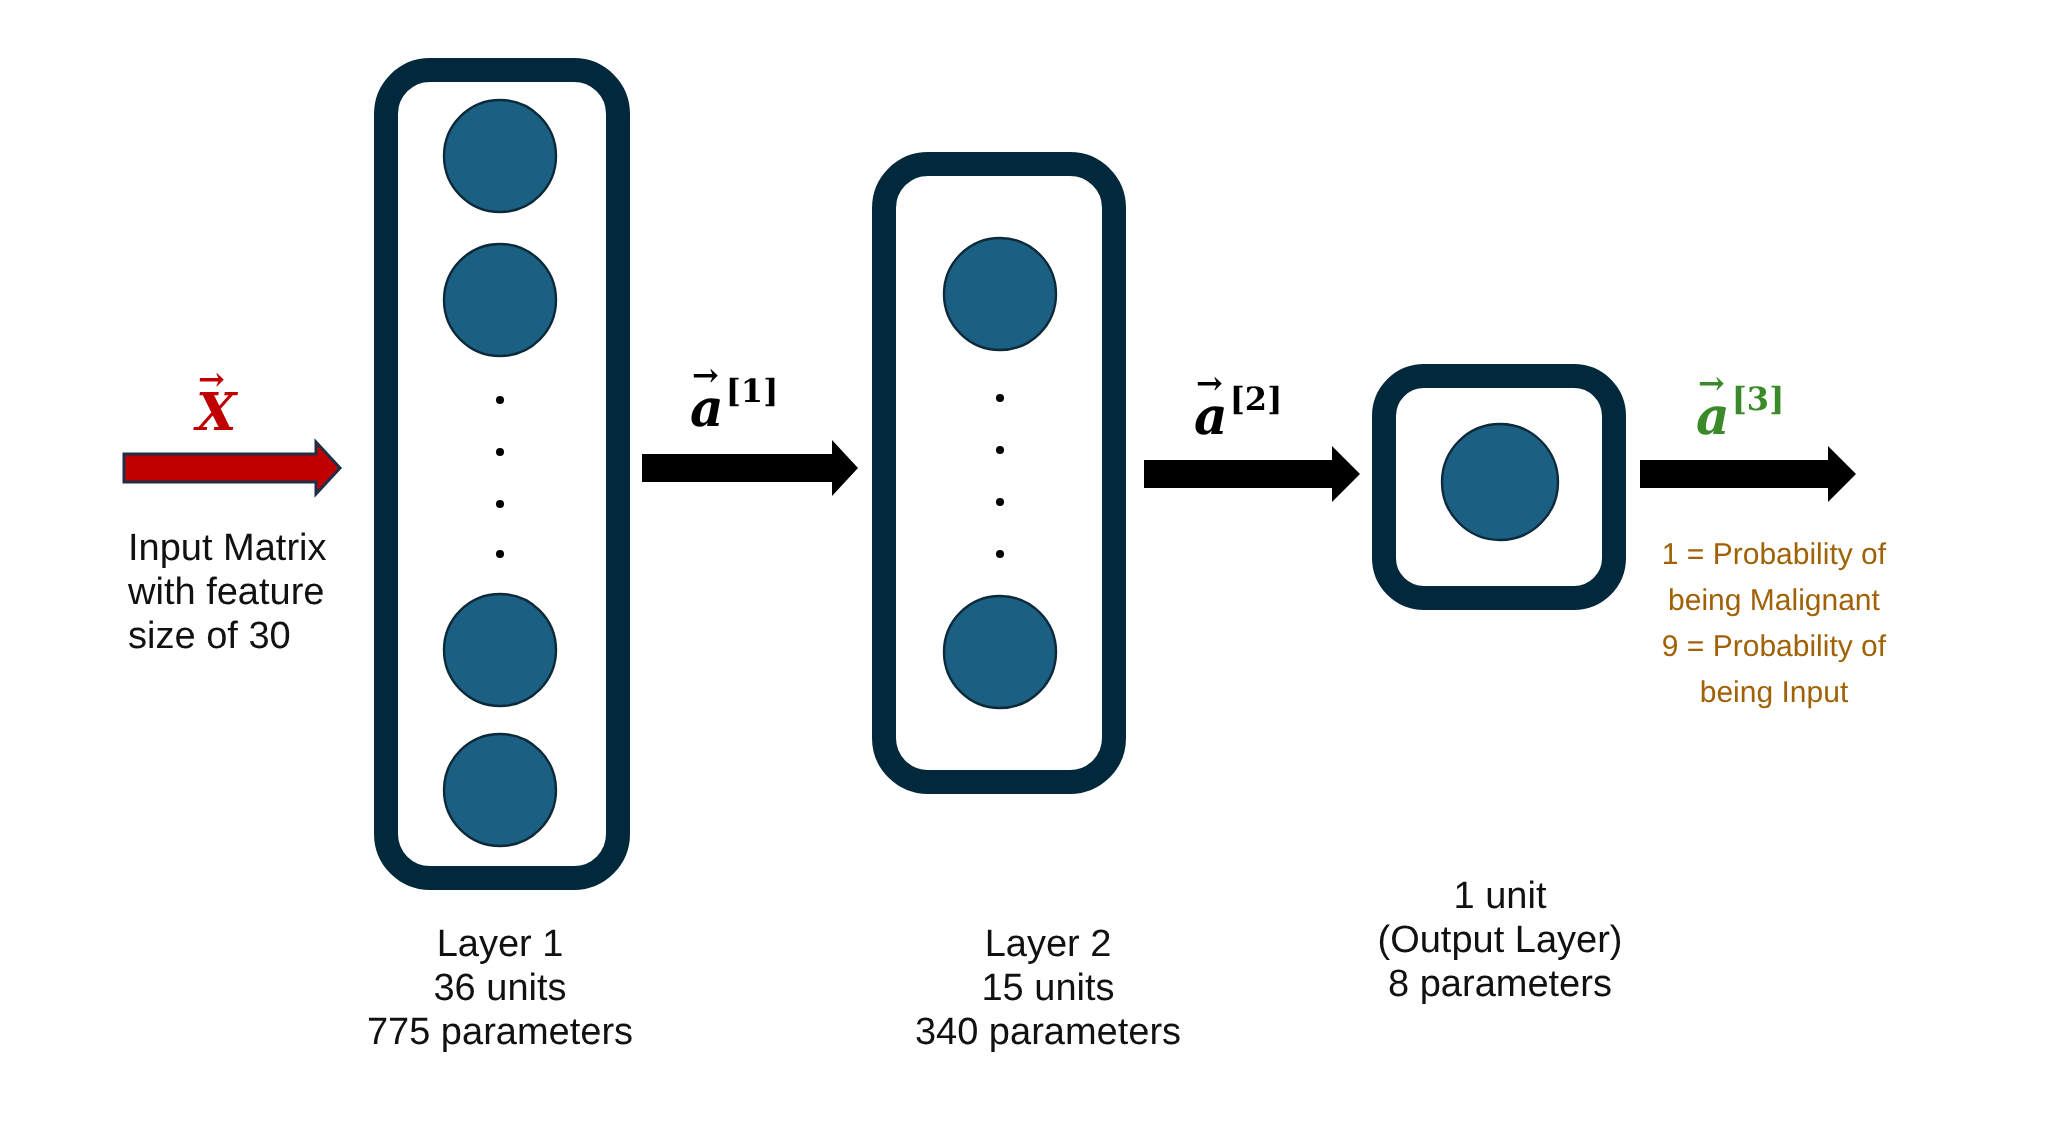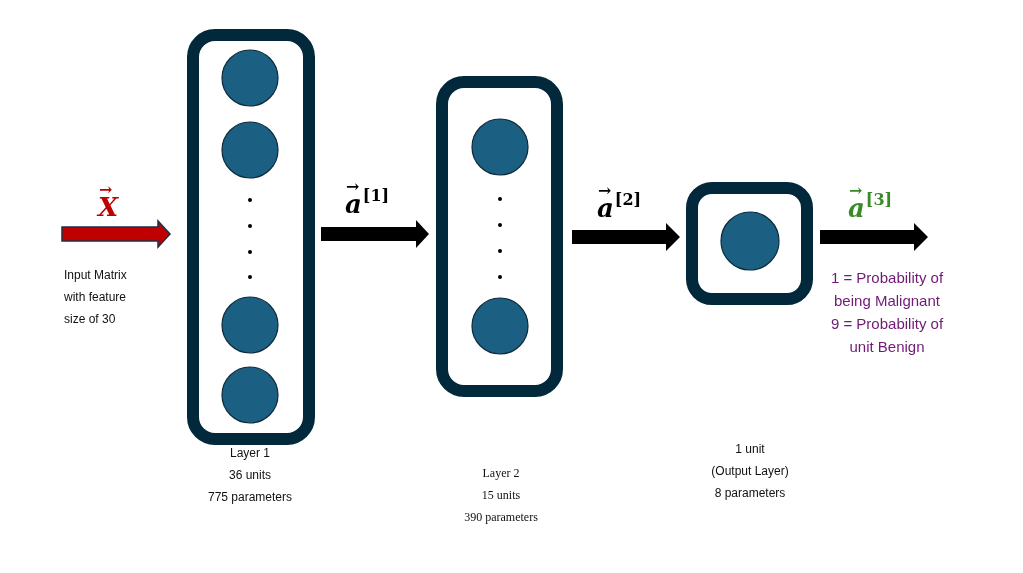--- a/index.html
+++ b/index.html
@@ -1,19 +1,19 @@
 <!DOCTYPE html>
 <html><head>
   <meta charset="utf-8">
   <style>
     html, body { margin: 0; padding: 0; background: #ffffff; }
     body { width: 1023px; height: 573px; position: relative; overflow: hidden;
            font-family: "Liberation Sans", "DejaVu Sans", sans-serif; }
     svg { position: absolute; left: 0; top: 0; }
-    .lbl { position: absolute; text-align: center; font-size: 12px; line-height: 22px; color: #111111; white-space: nowrap; }
+    .lbl { position: absolute; text-align: center; font-size: 19px; line-height: 22px; color: #111111; white-space: nowrap; }
     .vec { position: absolute; font-family: "DejaVu Serif", "Liberation Serif", serif; font-weight: bold; font-style: italic; white-space: nowrap; }
     .vec .sym { position: relative; display: inline-block; font-size: 26px; }
     .vec .sym .over { position: absolute; left: 1px; top: -12px; font-size: 16px; font-style: normal; font-weight: bold; }
     .vec sup { font-style: normal; font-size: 16px; vertical-align: 12px; margin-left: 1px; }
   </style>
 </head>
 <body>
 
 <svg id="canvas" width="1023" height="573">
 
@@ -78,34 +78,34 @@
     <span>a</span>
   </span><sup>[3]</sup>
 </div>
 
 <div class="lbl" style="left:64px; top:264px; text-align:left;">
   <div>Input Matrix</div>
   <div>with feature</div>
   <div>size of 30</div>
 </div>
 
-<div class="lbl" style="left: 812px; top: 266px; width: 150px; font-size: 15px; line-height: 23px; color: #701a75;">
+<div class="lbl" style="left: 812px; top: 266px; width: 150px; font-size: 15px; line-height: 23px; color: #a16207;">
   <div>1 = Probability of</div>
   <div>being Malignant</div>
   <div>9 = Probability of</div>
-  <div>unit Benign</div>
+  <div>being Input</div>
 </div>
 
-<div class="lbl" style="left:170px; top:442px; width:160px;">
+<div class="lbl" style="left:170px; top:462px; width:160px;">
   <div>Layer 1</div>
   <div>36 units</div>
   <div>775 parameters</div>
 </div>
-<div class="lbl" style="left:421px; top:462px; width:160px;font-family:Liberation Serif, serif;">
+<div class="lbl" style="left:444px; top:462px; width:160px;">
   <div>Layer 2</div>
   <div>15 units</div>
-  <div>390 parameters</div>
+  <div>340 parameters</div>
 </div>
 <div class="lbl" style="left:670px; top:438px; width:160px;">
   <div>1 unit</div>
   <div>(Output Layer)</div>
   <div>8 parameters</div>
 </div>
 
 </body></html>

